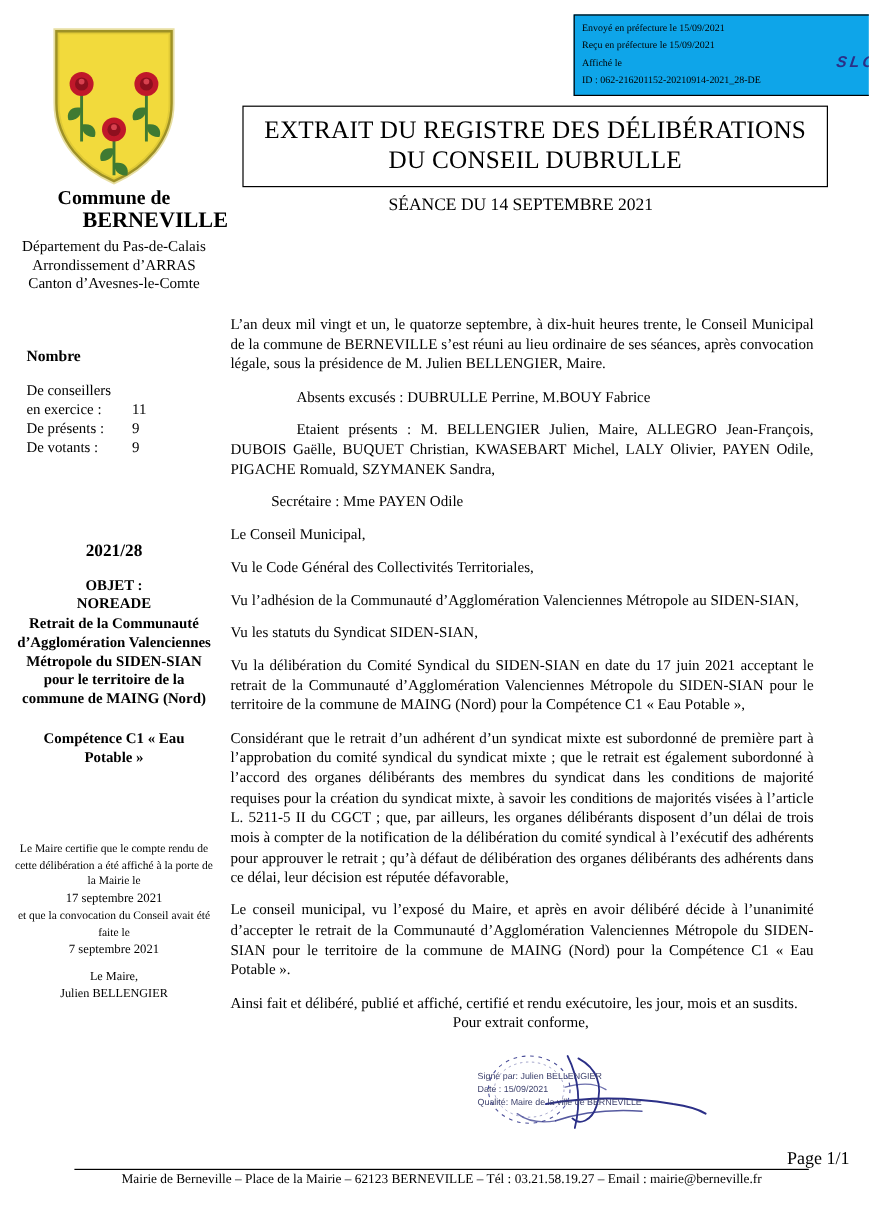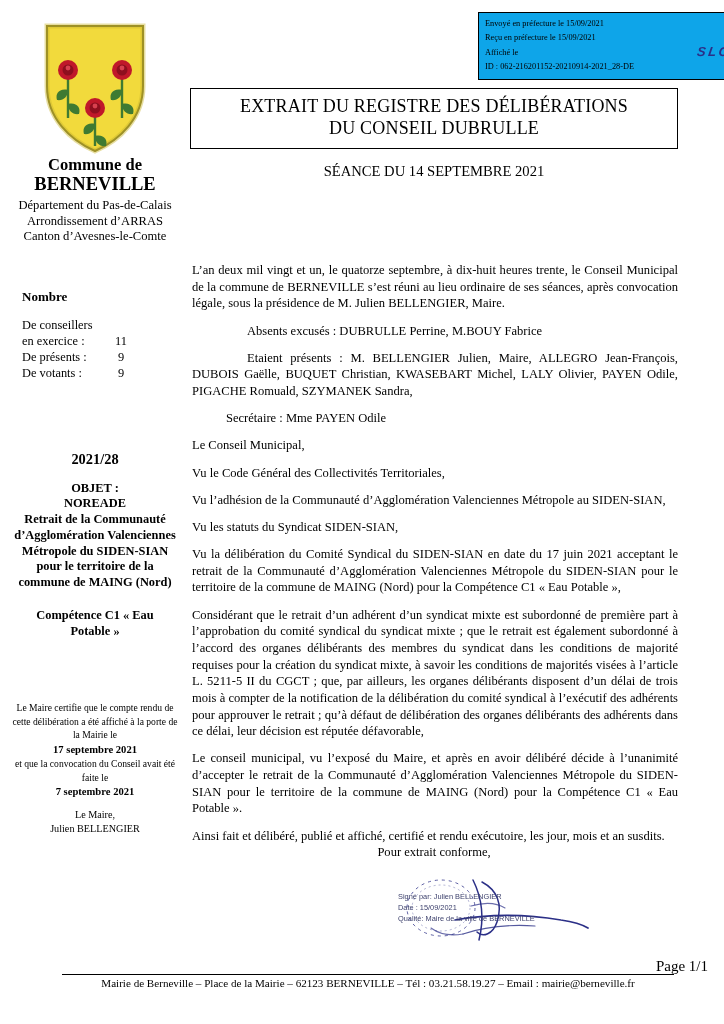--- a/index.html
+++ b/index.html
@@ -63,37 +63,37 @@
     text-align: center;
   }
   .crest { width: 140px; height: 150px; margin: 0 auto; display: block; }
 
   .commune-name {
     font-weight: bold;
     font-size: 16.5px;
     line-height: 1.12;
     margin-top: -2px;
   }
-  .commune-name .l2 { font-size: 18.5px; }
+  .commune-name .l2 { font-size: 18.5px; text-align: right; }
   .admin-lines {
     font-size: 12.6px;
     line-height: 1.24;
     margin-top: 3px;
   }
 
   .nombre-block {
     text-align: left;
     margin-top: 44px;
     padding-left: 22px;
   }
   .nombre-title { font-weight: bold; font-size: 13px; }
   .nombre-rows { margin-top: 12px; font-size: 12.4px; line-height: 1.3; }
   .nombre-rows .row { display: flex; }
   .nombre-rows .lbl { width: 88px; }
-  .nombre-rows .val { width: 22px; text-align: center; }
+  .nombre-rows .val { width: 22px; }
 
   .delib-number {
     font-weight: bold;
     font-size: 14.4px;
     margin-top: 69px;
   }
   .objet-block {
     font-weight: bold;
     font-size: 12.4px;
     line-height: 1.27;
@@ -106,43 +106,43 @@
     line-height: 1.27;
     margin-top: 17px;
     padding: 0 20px;
   }
   .certif-block {
     font-size: 9.6px;
     line-height: 1.42;
     margin-top: 62px;
     padding: 0 8px;
   }
-  .certif-block .strong { font-weight: bold; font-size: 10.6px; }
+  .certif-block .strong { font-weight: normal; font-size: 10.6px; }
   .maire-sign {
     font-size: 10.2px;
     line-height: 1.38;
     margin-top: 9px;
   }
 
   
   .main-col {
     position: absolute;
     left: 190px;
     top: 0;
     width: 534px;
   }
   .title-box {
     position: absolute;
-    left: 0;
+    left: 12px;
     top: 88px;
     width: 488px;
     border: 1.6px solid #000;
     padding: 7px 4px 9px 4px;
     text-align: center;
-    font-size: 18px;
+    font-size: 21px;
     line-height: 1.2;
     letter-spacing: 0.2px;
   }
   .seance-line {
     position: absolute;
     left: 0;
     top: 163px;
     width: 488px;
     text-align: center;
     font-size: 14.6px;

